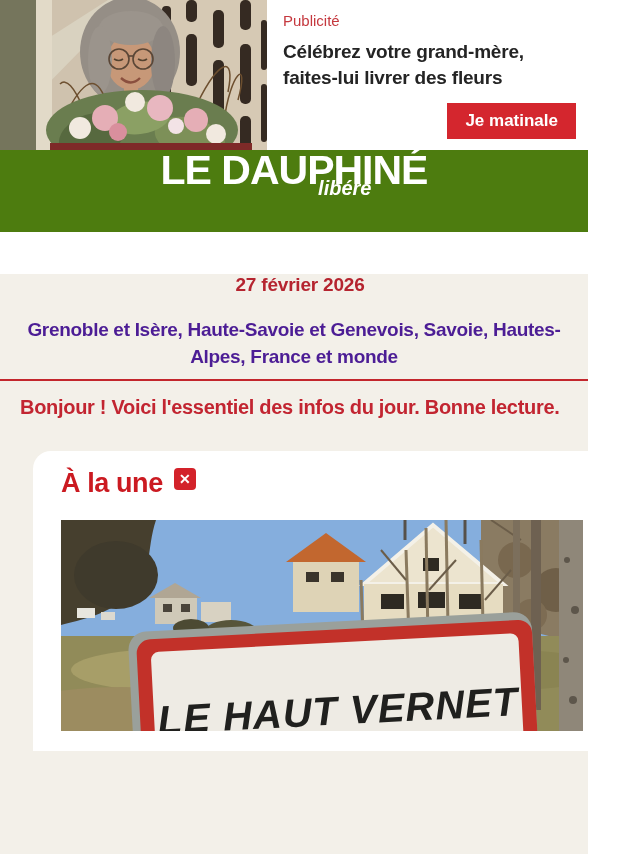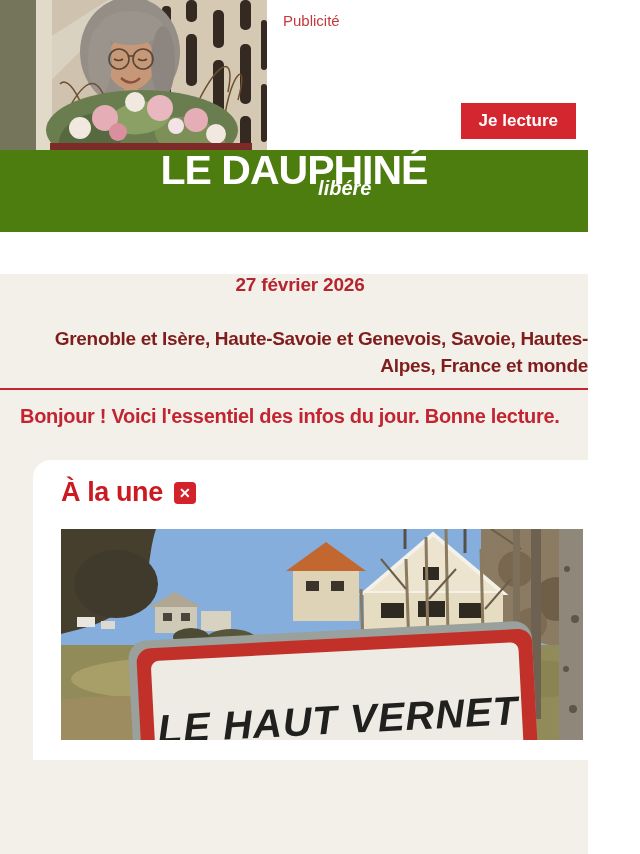--- a/index.html
+++ b/index.html
@@ -50,37 +50,37 @@
     padding-top: 48px; text-align: center;
     font-family: "DejaVu Serif", "Liberation Serif", serif;
     font-weight: bold; font-size: 56px; line-height: 64px;
     letter-spacing: -2px; color: #d60e22;
   }
   .date {
     margin-top: 42px; text-align: center;
     color: #b5242f; font-weight: bold; font-size: 19px; letter-spacing: -0.2px; padding-left: 12px;
   }
   .editions {
-    margin: 29px auto 0; max-width: 600px; text-align: right;
-    color: #7f1d1d; font-weight: bold; font-size: 19px;
+    margin: 20px auto 0; max-width: 600px; text-align: center;
+    color: #4c1d95; font-weight: bold; font-size: 19px;
     line-height: 27px; letter-spacing: -0.3px;
   }
   .sep { margin-top: 9px; height: 0; border: none; border-top: 2px solid #c3262d; }
   .greeting {
     padding: 15px 20px 0; color: #c22531; font-weight: bold;
     font-size: 20px; letter-spacing: -0.3px;
   }
 
   
   .card {
     margin: 32px 0 0 33px; width: 573px; height: 300px;
     background: #ffffff; border-radius: 18px 18px 0 0;
     padding: 17px 28px 0 28px;
   }
-  .card-head { display: flex; align-items: center; }
+  .card-head { display: flex; }
   .card-title {
     color: #cb1a21; font-weight: bold; font-size: 27px; letter-spacing: -0.4px;
   }
   .crossbox {
     display: inline-block; width: 22px; height: 22px; margin-left: 11px;
     background: #d3222a; border-radius: 4px;
     color: #ffffff; font-size: 14px; line-height: 22px;
     text-align: center; font-weight: bold;
   }
   .photo { margin-top: 21px; width: 522px; height: 211px; overflow: hidden; }
@@ -144,21 +144,22 @@
         <circle cx="135" cy="102" r="10" fill="#f1e9df"></circle>
         <circle cx="80" cy="128" r="11" fill="#f1e9df"></circle>
         <circle cx="216" cy="134" r="10" fill="#f1e9df"></circle>
         <circle cx="118" cy="132" r="9" fill="#d98f9d"></circle>
         <circle cx="176" cy="126" r="8" fill="#f3e3e6"></circle>
         <rect x="50" y="143" width="202" height="7" fill="#7e2a28"></rect>
       </svg>
     </div>
     <div class="ad-body">
       <div class="ad-label">Publicité</div>
-      <button class="ad-cta">Je lecture</button>
+      <div class="ad-headline">Célébrez votre grand-mère, faites-lui livrer des fleurs</div>
+      <button class="ad-cta">Je matinale</button>
     </div>
   </div>
 
   <div class="masthead">
     <div class="brand-wrap">
       <span class="brand">LE DAUPHINÉ</span>
       <span class="brand-sub">libéré</span>
     </div>
   </div>
 

